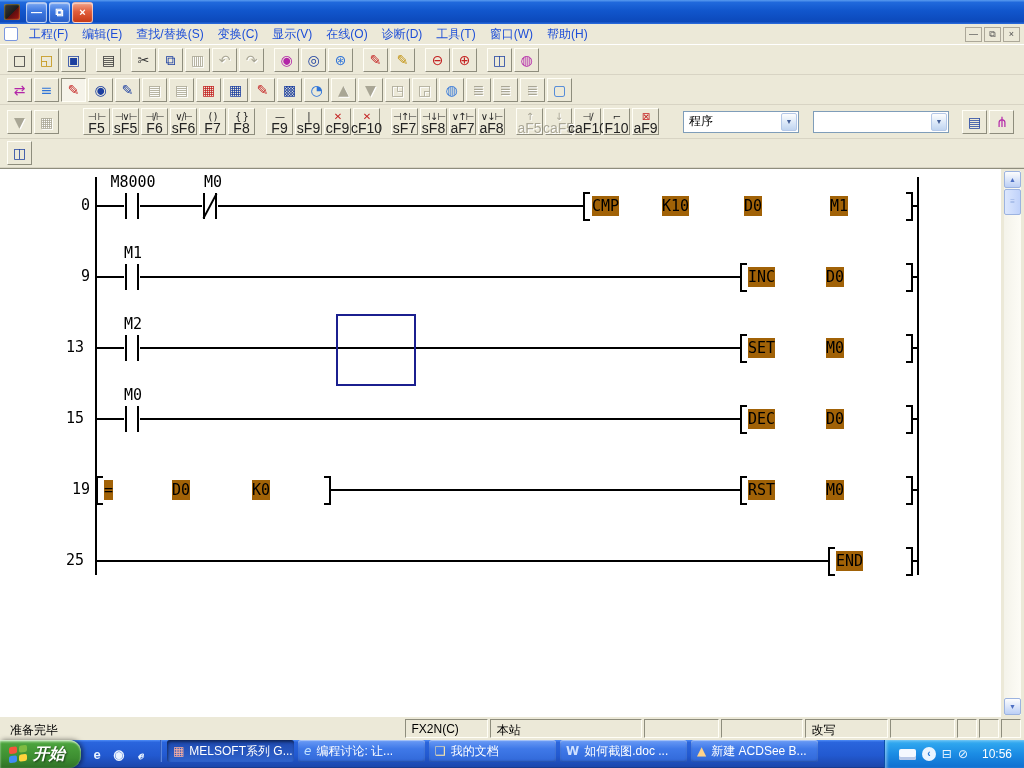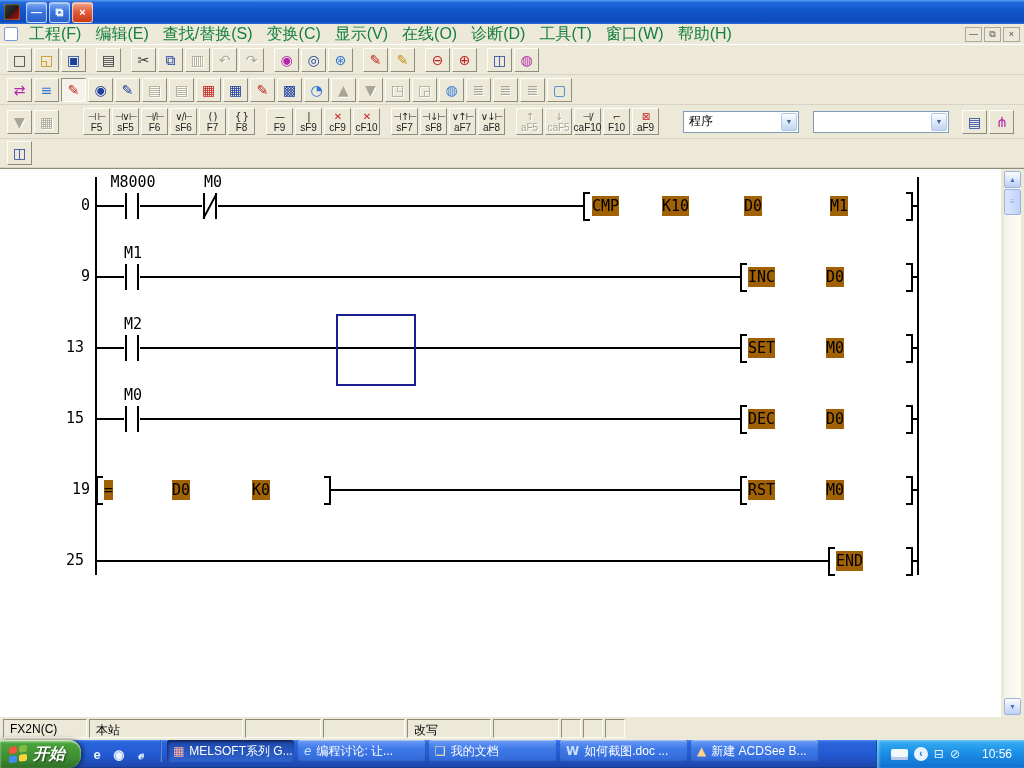--- a/index.html
+++ b/index.html
@@ -10,39 +10,39 @@
 
 .titlebar{height:24px;background:linear-gradient(180deg,#5a9cf0 0%,#2069dc 10%,#1156cc 45%,#0c49bb 90%,#2e6fdf 100%);display:flex;align-items:center;padding:0 4px;color:#fff}
 .app-icon{width:16px;height:16px;border-radius:2px;background:linear-gradient(135deg,#3b3b3b 0%,#1d1d1d 55%,#5c0f0f 56%,#a81414 100%);box-shadow:inset 0 0 2px #ffdd55;margin-right:4px;flex:0 0 auto}
 .t-title{flex:1;font-size:13px;font-weight:bold;white-space:pre;overflow:hidden;text-shadow:1px 1px 1px #00226a}
 .tbtn{width:21px;height:21px;margin-left:2px;border-radius:3px;border:1px solid #ffffff99;display:flex;align-items:center;justify-content:center;font-size:11px;font-weight:bold;color:#fff;background:linear-gradient(180deg,#7aa7f2 0%,#3c77e0 45%,#2a5fc8 100%);box-shadow:inset 0 1px 1px #ffffff80}
 .tbtn.close{background:linear-gradient(180deg,#f3a38a 0%,#e25e3c 45%,#c63a17 100%)}
 
 
 .menubar{height:21px;background:#ece9d8;display:flex;align-items:center;padding:0 2px;border-bottom:1px solid #ffffff}
 .mdi-icon{width:14px;height:14px;background:#fff;border:1px solid #7a96df;border-radius:2px;margin:0 4px 0 2px;flex:0 0 auto}
-.menu-item{font-size:16px;padding:2px 7px;white-space:nowrap;color:#15803d}
+.menu-item{font-size:12px;padding:2px 7px;white-space:nowrap;color:#1d4ed8}
 .menu-spacer{flex:1}
 .mdi-ctrl{width:17px;height:15px;margin-right:2px;border:1px solid #aca899;background:#ece9d8;display:flex;align-items:center;justify-content:center;font-size:9px;color:#4c4c4c}
 
 
 .tbar{background:#ece9d8;display:flex;align-items:center;padding-left:6px;border-bottom:1px solid #d8d4c4}
 .tbar1{height:30px}.tbar2{height:30px}.tbar3{height:34px}.tbar4{height:29px}
 .tgroup,.lgroup{display:flex;align-items:center}
 .tgroup{margin-right:8px}
 .lgroup{margin-right:9px}
 .tb{width:25px;height:24px;margin:0 1px;background:#ece9d8;border:1px solid;border-color:#fffef6 #8e8d7d #8e8d7d #fffef6;display:flex;align-items:center;justify-content:center;cursor:default}
 .tb.pressed{border-color:#8e8d7d #fffef6 #fffef6 #8e8d7d;background:#f5f3e9}
 .ic{font-size:14px;line-height:1;font-family:"DejaVu Sans",sans-serif}
 .c-dark{color:#333}.c-navy{color:#1c3fa0}.c-blue{color:#2f74d8}.c-red{color:#c42222}
 .c-gold{color:#c2920f}.c-mag{color:#b325a8}
 .tb.dis .ic{color:#a9a695;text-shadow:1px 1px 0 #fff}
 .ltool{width:27px;height:27px;margin:0 1px;background:#ece9d8;border:1px solid;border-color:#fffef6 #8e8d7d #8e8d7d #fffef6;display:flex;flex-direction:column;align-items:center;justify-content:center;cursor:default}
 .ltool .sym{font-size:10px;height:12px;line-height:12px;letter-spacing:-1px;color:#222;font-family:"DejaVu Sans",sans-serif;white-space:nowrap}
-.ltool .key{font-size:10px;line-height:10px;color:#222}
+.ltool .key{font-size:14px;line-height:10px;color:#222}
 .ltool.red .sym{color:#c42222}
 .ltool.dis .sym,.ltool.dis .key{color:#a9a695;text-shadow:1px 1px 0 #fff}
 .combo{position:relative;width:116px;height:22px;margin-left:14px;border:1px solid #7f9db9;background:#fff;font-size:12px;display:flex;align-items:center;padding-left:5px}
 .combo.second{width:136px}
 .combo .arrow{position:absolute;right:1px;top:1px;bottom:1px;width:16px;border:1px solid #b4c8e8;border-radius:2px;background:linear-gradient(180deg,#fdfefe,#d7e5f7 60%,#c0d4f0);color:#44609a;font-size:7px;display:flex;align-items:center;justify-content:center}
 
 
 .ladder{position:relative;flex:1;background:#fff;border-top:1px solid #8e8d7d;overflow:hidden}
 .sb-strip{position:absolute;top:0;right:0;width:23px;height:100%;background:#ece9d8}
 .vline{position:absolute;width:2px;background:#000}
@@ -81,21 +81,21 @@
 .ql{width:18px;height:18px;display:flex;align-items:center;justify-content:center;font-size:13px;color:#eaf4ff;font-weight:bold}
 .tdiv{width:2px;height:22px;background:linear-gradient(90deg,#1c47ad,#6d9bf0);margin:0 3px}
 .task{width:127px;height:22px;margin:0 2px;border-radius:3px;display:flex;align-items:center;gap:5px;padding:0 6px;color:#fff;font-size:12px;white-space:nowrap;overflow:hidden;background:linear-gradient(180deg,#6b9cf6 0%,#3f79e8 40%,#3168d8 100%);box-shadow:inset 0 1px 1px #ffffff70,inset 0 -1px 2px #00000040}
 .task.active{background:linear-gradient(180deg,#1d48ae 0%,#2858c0 60%,#2f63cd 100%);box-shadow:inset 1px 2px 3px #00000080}
 .tic{font-size:12px;line-height:1;flex:0 0 auto;font-family:"DejaVu Sans",sans-serif}
 .t-red{color:#ffb1a0}.t-ie{color:#bfe0ff;font-style:italic}.t-folder{color:#ffe9a8}.t-word{color:#cfe0ff;font-weight:bold}.t-acd{color:#ffd28a}
 .tray{margin-left:auto;height:28px;display:flex;align-items:center;gap:6px;padding:0 12px 0 14px;background:linear-gradient(180deg,#35aef2 0%,#1b8ce4 50%,#0f6fd0 100%);border-left:1px solid #0b4fa8;box-shadow:inset 2px 1px 3px #ffffff66;color:#fff}
 .tray-kbd{width:17px;height:11px;background:#f4f8ff;border-radius:2px;box-shadow:inset 0 -3px 0 #b8c8e8}
 .tray-chev{width:14px;height:14px;border-radius:50%;background:#eaf4ff;color:#1b6fd0;font-size:10px;font-weight:bold;display:flex;align-items:center;justify-content:center;line-height:1}
 .tray-ic{font-size:12px;color:#eaf4ff;font-family:"DejaVu Sans",sans-serif}
-.clock{font-size:12px;margin-left:16px}
+.clock{font-size:12px;margin-left:8px}
 </style>
 </head>
 <body>
 
 <div id="app">
 
   <div class="titlebar">
     <span class="app-icon"></span>
     <span class="tbtn">—</span>
     <span class="tbtn">⧉</span>
@@ -467,20 +467,21 @@
     </div>
 
     <div class="vscroll">
       <div class="sbtn up">▲</div>
       <div class="sthumb">≡</div>
       <div class="sbtn down">▼</div>
     </div>
   </div>
 
   <div class="status">
+    <span class="scell sc-msg">准备完毕</span>
     <span class="scell sc-plc">FX2N(C)</span>
     <span class="scell sc-sta">本站</span>
     <span class="scell sc-e1"></span>
     <span class="scell sc-e2"></span>
     <span class="scell sc-mode">改写</span>
     <span class="scell sc-s1"></span>
     <span class="scell sc-s"></span>
     <span class="scell sc-s"></span>
     <span class="scell sc-s"></span>
   </div>

